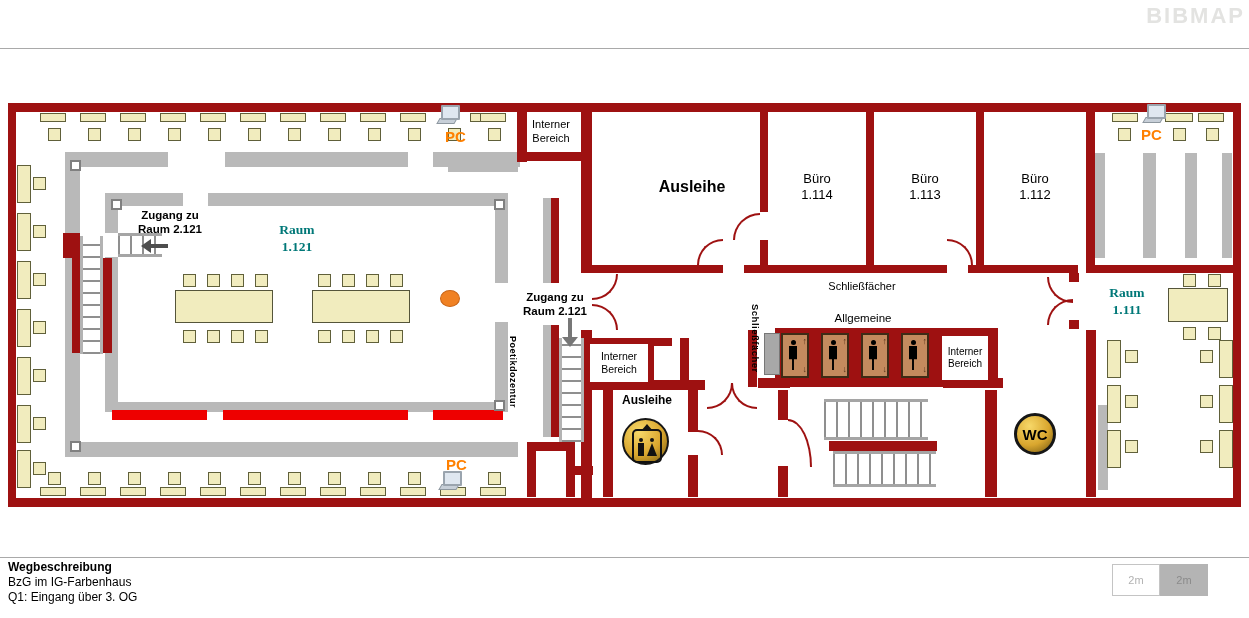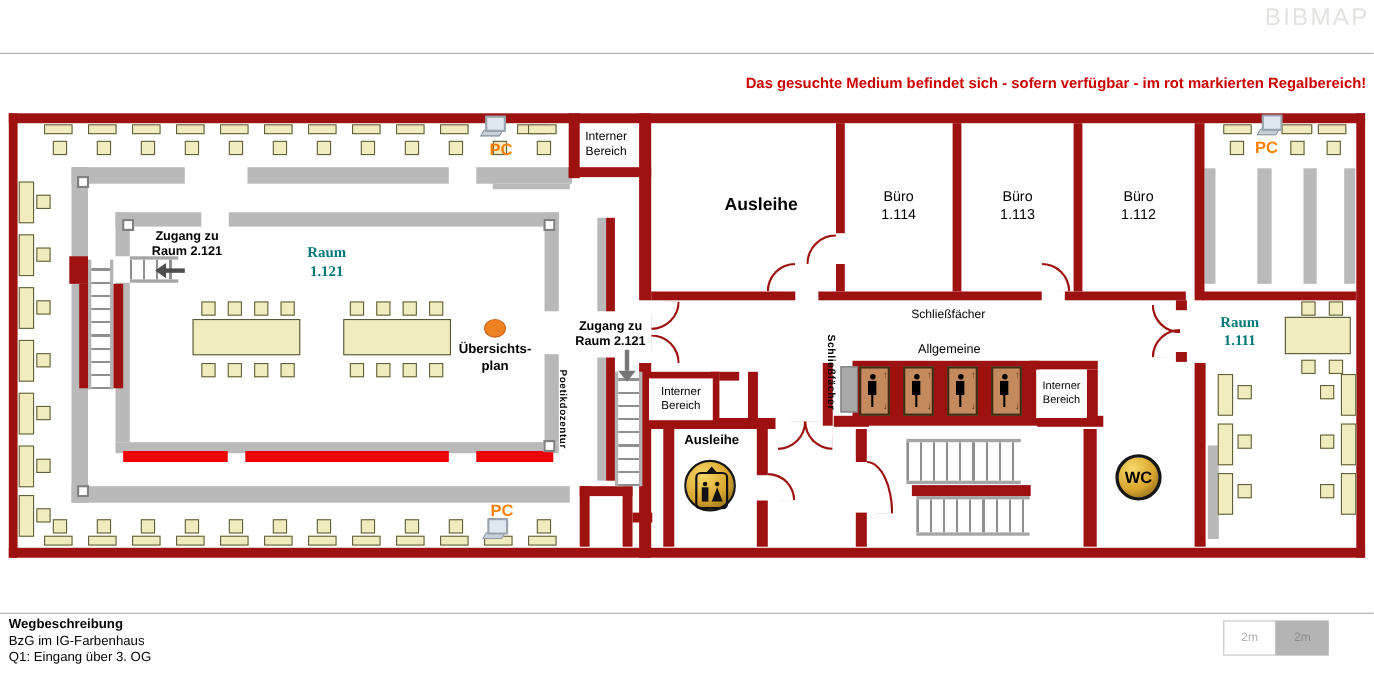--- a/index.html
+++ b/index.html
@@ -2,21 +2,21 @@
 <html style="--wall: #9e1111; --highlight: #ee0000; --gray: #b9b9b9; --shelf: #f1ecbe; --shelfBorder: #60603a; --teal: #007878; --orange: #ff8000; --notice: #cc0000; --gold: #d9a62e; --brown: #c48a5e; --logo: #e3e3e1;"><head>
 <meta charset="utf-8">
 <style>
   html,body{margin:0;padding:0;background:#fff;}
   #page{position:relative;width:1249px;height:618px;background:#fff;overflow:hidden;
         font-family:"Liberation Sans",sans-serif;color:#000;}
   .abs{position:absolute;}
   
   #title{left:8px;top:5px;font-size:17px;font-weight:bold;white-space:nowrap;}
   #subtitle{left:8px;top:29px;font-size:13px;color:#1a1a1a;white-space:nowrap;}
-  #logo{right:4px;top:3px;font-size:22px;font-weight:normal;letter-spacing:2px;color:#e3e3e1;text-align:center;}
+  #logo{right:4px;top:3px;font-size:22px;font-weight:bold;letter-spacing:2px;color:#e3e3e1;text-align:center;}
   .hline{left:0;width:1249px;height:0;border-top:1px solid #a9a9a9;}
   #notice{right:7px;top:68px;font-size:13.5px;font-weight:bold;}
   
   .wall{position:absolute;background:var(--wall);}
   .gray{position:absolute;background:var(--gray);}
   .locker{position:absolute;background:#a8a8a8;border:1px solid #777;}
   .highlight{position:absolute;background:var(--highlight);}
   .shelf{position:absolute;background:var(--shelf);border:1px solid var(--shelfBorder);box-sizing:border-box;}
   .table{border:1px solid #55553a;}
   .pillar{position:absolute;background:#fff;border:2px solid #808080;box-sizing:border-box;}
@@ -87,21 +87,20 @@
   .scale-seg{width:48px;height:32px;font-size:11px;display:flex;align-items:center;justify-content:center;box-sizing:border-box;}
   .scale-a{background:#fff;border:1px solid #c4c4c4;color:#b2b2b2;}
   .scale-b{background:#b4b4b4;color:#8b8b8b;}
 </style>
 </head>
 <body>
 
 <div id="page">
   <div class="abs" id="logo" style="color: rgb(227, 227, 225);">BIBMAP</div>
   <div class="abs hline" style="top:48px"></div>
-  <div class="abs" id="notice" style="color: rgb(204, 0, 0);">Das gesuchte Medium befindet sich - sofern verfügbar -  im rot markierten Regalbereich!</div>
 
   <div id="plan" class="abs" style="left:0;top:0;width:1249px;height:557px">
       <div class="gray" style="left: 1222px; top: 153px; width: 10px; height: 105px;"></div>
       <div class="gray" style="left: 1185px; top: 153px; width: 12px; height: 105px;"></div>
       <div class="gray" style="left: 1143px; top: 153px; width: 13px; height: 105px;"></div>
       <div class="gray" style="left: 1095px; top: 153px; width: 10px; height: 105px;"></div>
       <div class="gray" style="left: 1098px; top: 405px; width: 10px; height: 85px;"></div>
       <div class="gray" style="left: 495px; top: 322px; width: 13px; height: 80px;"></div>
       <div class="gray" style="left: 495px; top: 193px; width: 13px; height: 90px;"></div>
       <div class="gray" style="left: 105px; top: 402px; width: 403px; height: 10px;"></div>
@@ -328,22 +327,20 @@
     <div class="lbl plain-sm" style="left:520px;top:110px;width:62px;height:44px">Interner
 Bereich</div>
     <div class="lbl" style="left:590px;top:344px;width:58px;height:38px;font-size:10.5px;background:#fff">Interner
 Bereich</div>
     <div class="lbl" style="left:942px;top:336px;width:46px;height:44px;font-size:10px;background:#fff">Interner
 Bereich</div>
     <div class="lbl bold-sm" style="left:126px;top:208px;width:88px;height:28px">Zugang zu
 Raum 2.121</div>
     <div class="lbl bold-sm" style="left:518px;top:290px;width:74px;height:28px">Zugang zu
 Raum 2.121</div>
-    <div class="lbl" style="left:406px;top:304px;width:88px;height:42px;font-size:12px;font-weight:bold">Übersichts-
-plan</div>
     <div class="lbl plain-sm" style="left:810px;top:279px;width:104px;height:16px">Schließfächer</div>
     <div class="lbl" style="left:818px;top:311px;width:90px;height:15px;font-size:11.5px">Allgemeine</div>
     <div class="lbl" style="left:608px;top:392px;width:78px;height:16px;font-size:12px;font-weight:bold">Ausleihe</div>
     <div class="vtext" style="left:504px;top:326px;width:17px;height:92px;font-size:9px">Poetikdozentur</div>
     <div class="vtext" style="left:746px;top:296px;width:18px;height:84px;font-size:9.5px">Schließfächer</div>
 
     <div class="pc-icon" style="left:438px;top:105px">
         <div class="pc-base"></div>
         <div class="pc-screen"></div>
       </div>

